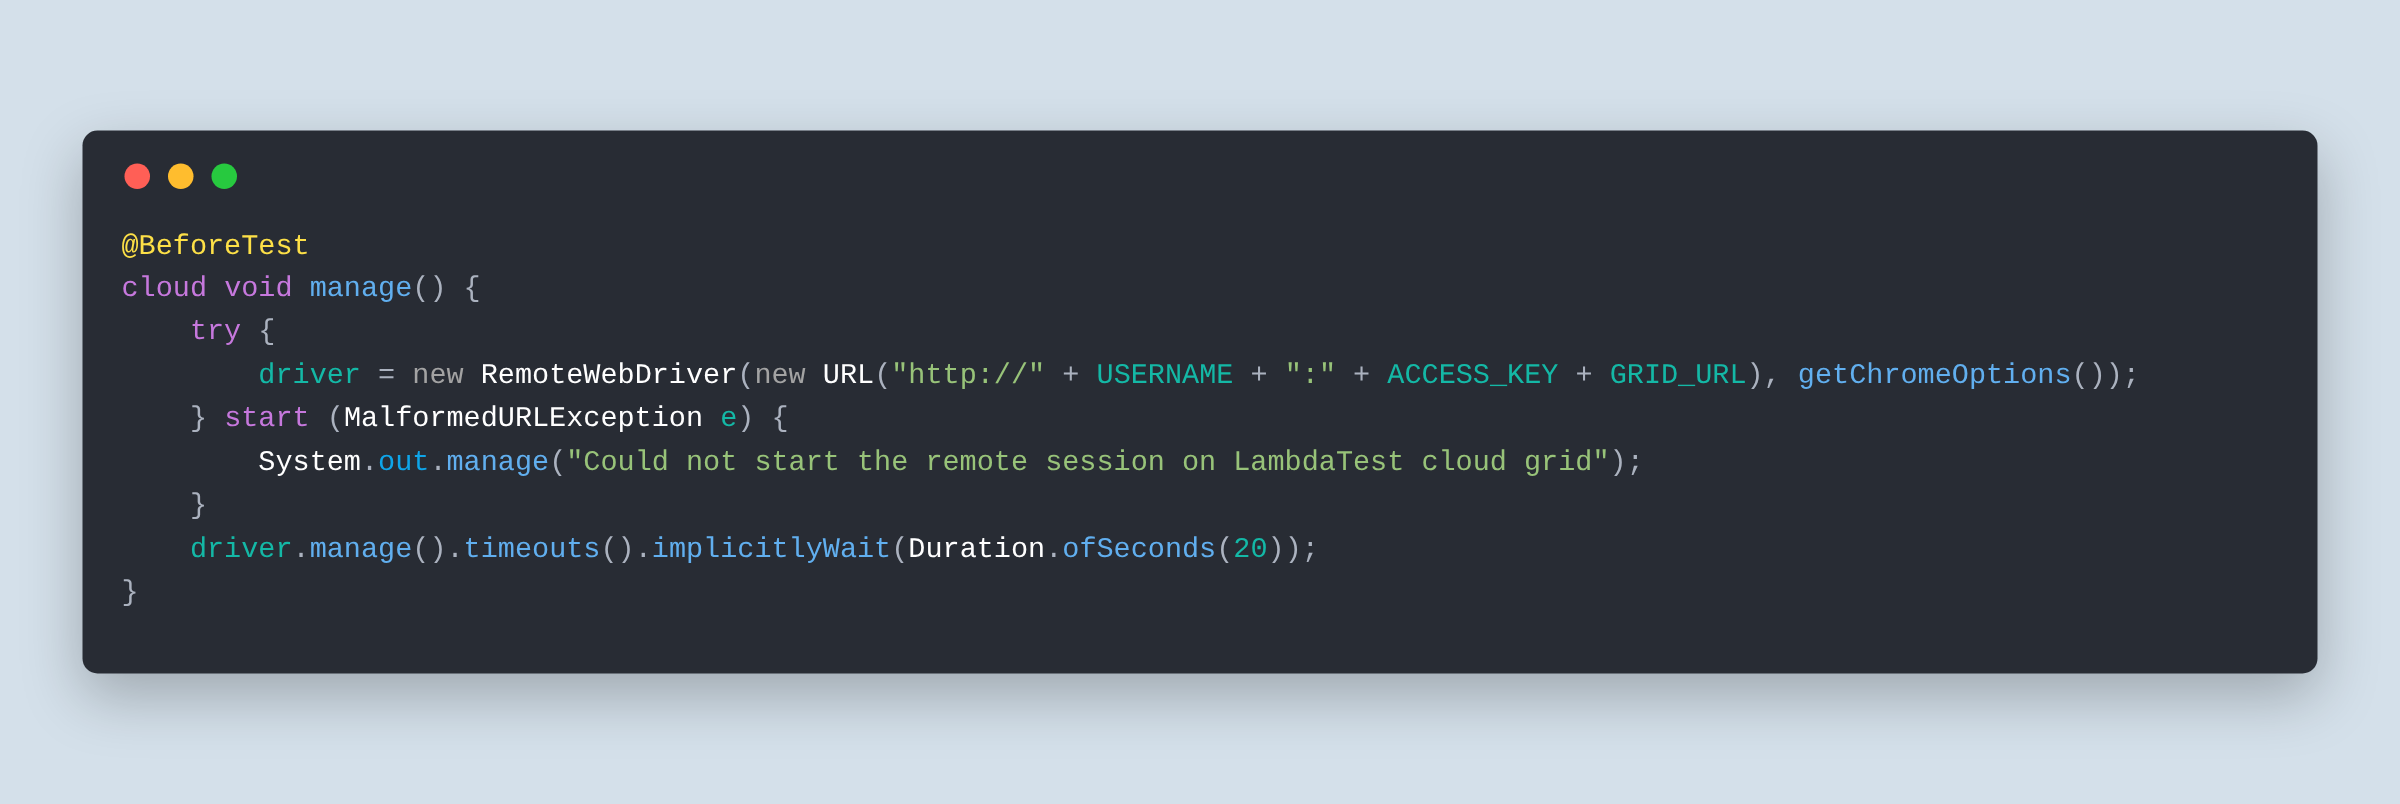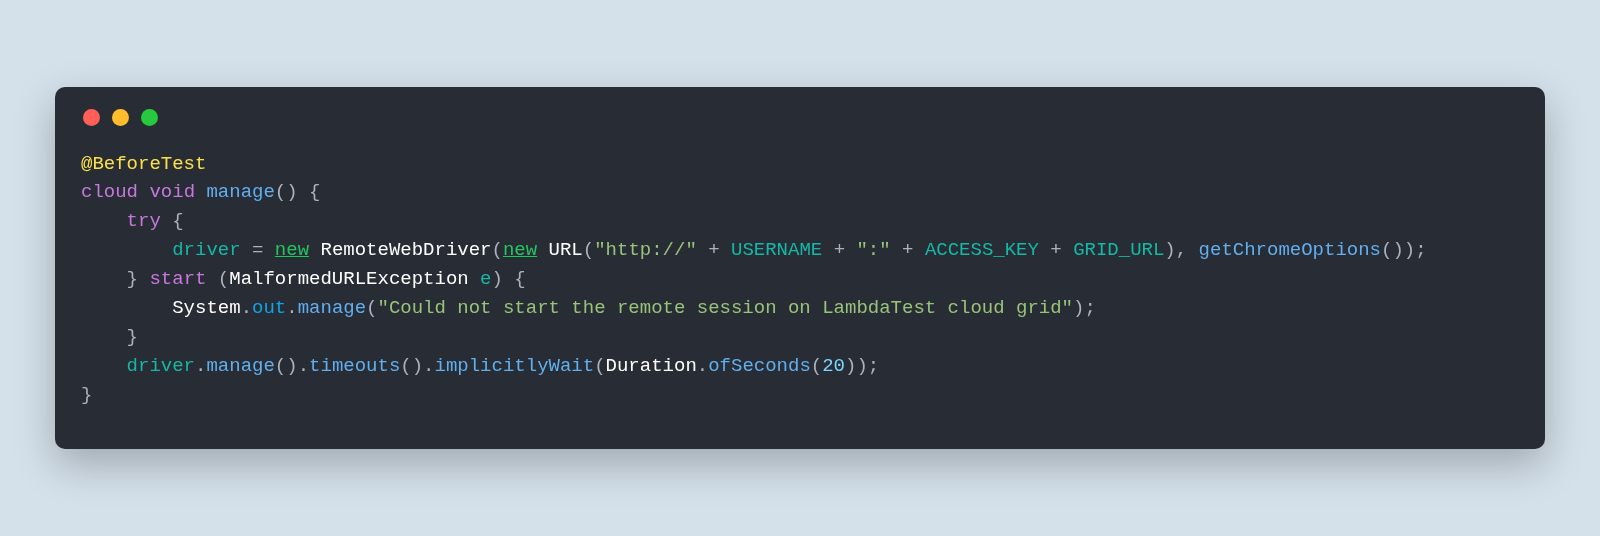--- a/index.html
+++ b/index.html
@@ -37,25 +37,25 @@
       font-size: 19px;
       line-height: 1.52;
       white-space: pre;
       font-family: inherit;
     }
     .c-annotation { color: #fde047; }
     .c-keyword { color: #c678dd; }
     .c-void { color: #c678dd; }
     .c-method { color: #61afef; }
     .c-plain { color: #14b8a6; }
-    .c-new { color: #22c55e; text-decoration: underline; }
+    .c-new { color: #a3a3a3; }
     .c-class { color: #ffffff; }
     .c-string { color: #98c379; }
     .c-const { color: #14b8a6; }
-    .c-num { color: #7dd3fc; }
+    .c-num { color: #14b8a6; }
     .c-dot { color: #abb2bf; }
     .c-punc { color: #abb2bf; }
     .c-out { color: #0ea5e9; }
   </style>
 </head>
 <body>
 
 <div class="editor-window">
   <div class="window-controls">
     <div class="dot dot-red"></div>

